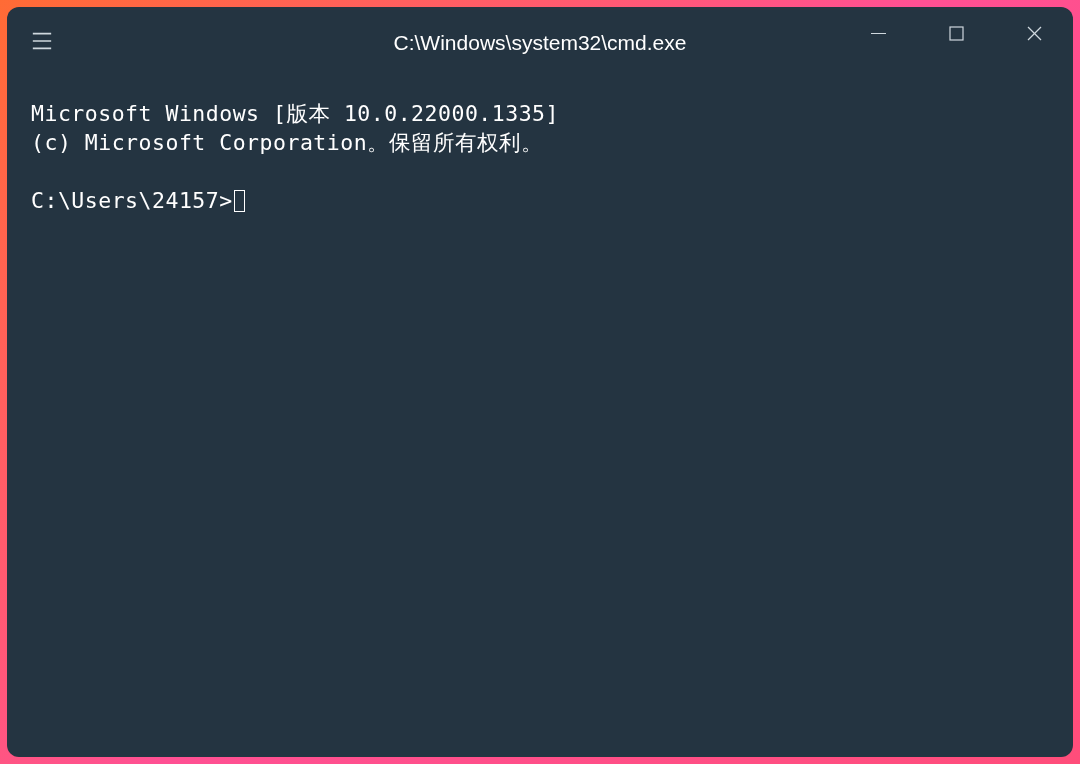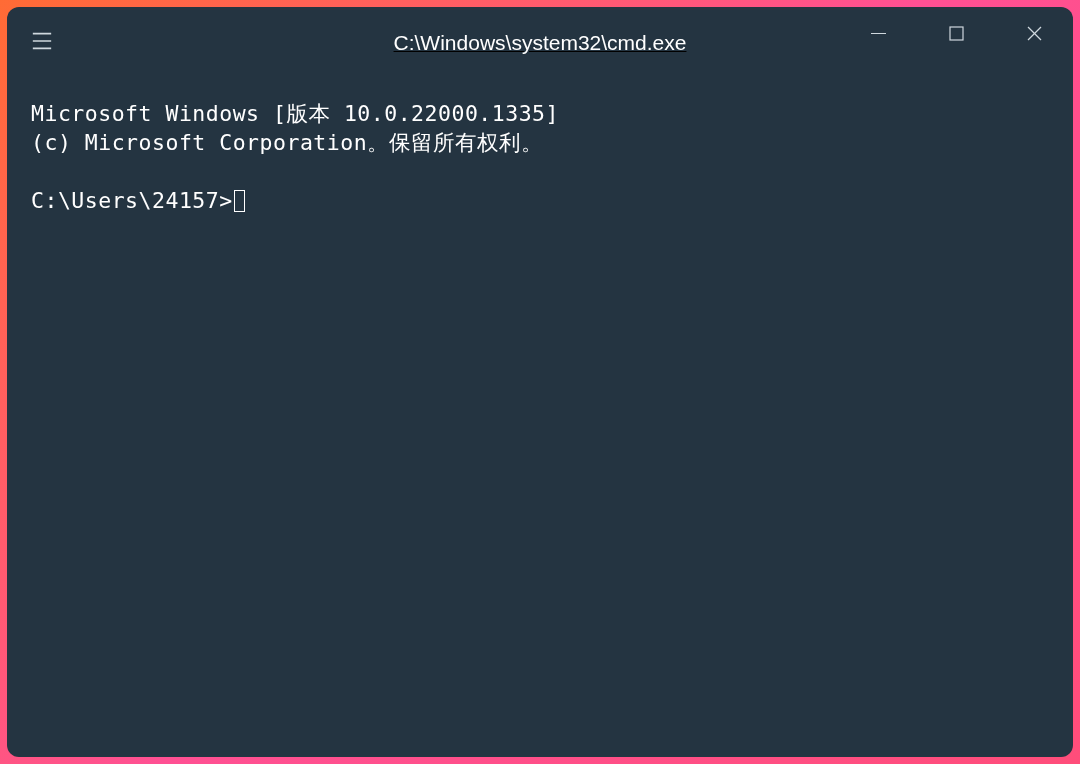--- a/index.html
+++ b/index.html
@@ -48,21 +48,20 @@
       width: 22px;
       height: 22px;
     }
 
     .title-wrap {
       position: absolute;
       left: 0;
       right: 0;
       text-align: center;
       pointer-events: none;
-      text-decoration: underline;
     }
 
     .title {
       color: #ffffff;
       font-size: 21px;
       font-weight: 400;
     }
 
     .window-controls {
       position: absolute;

